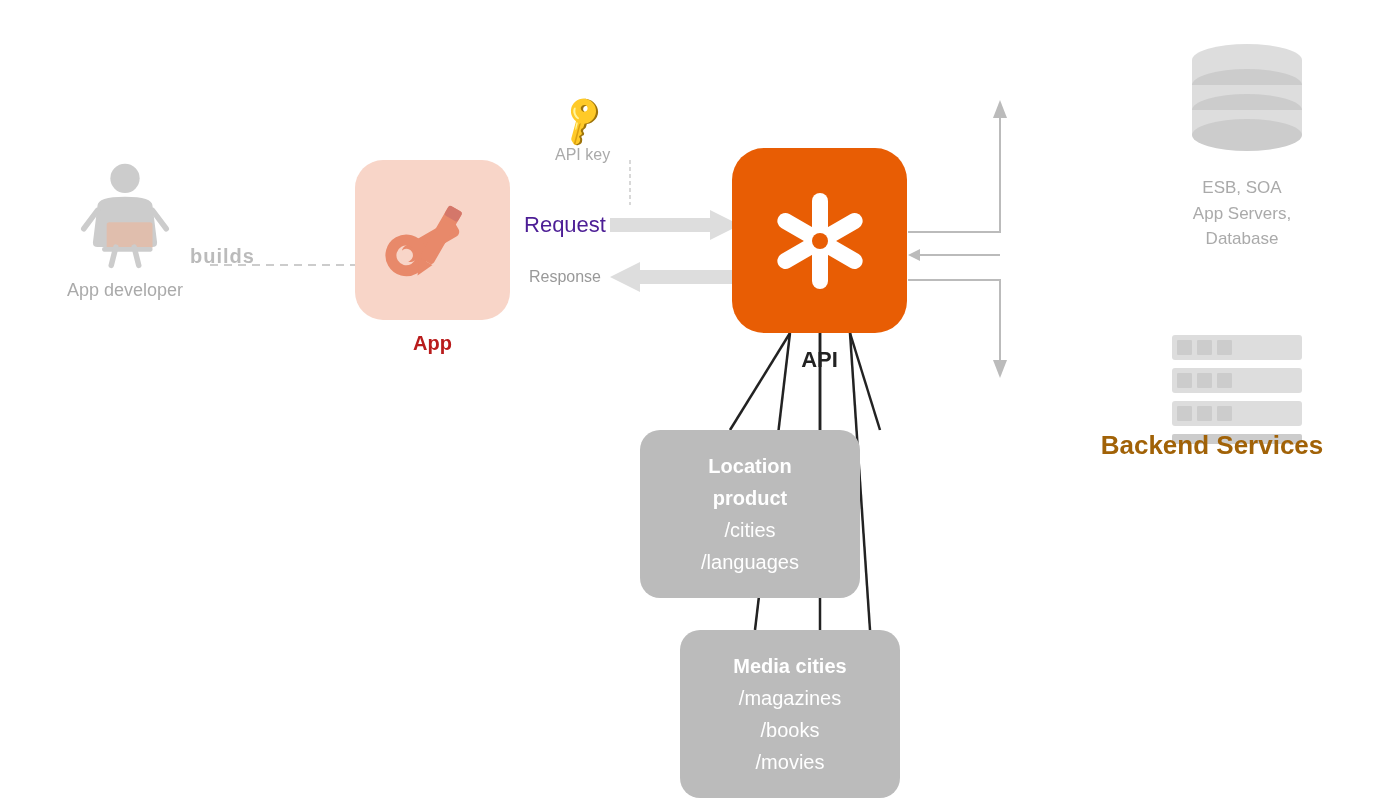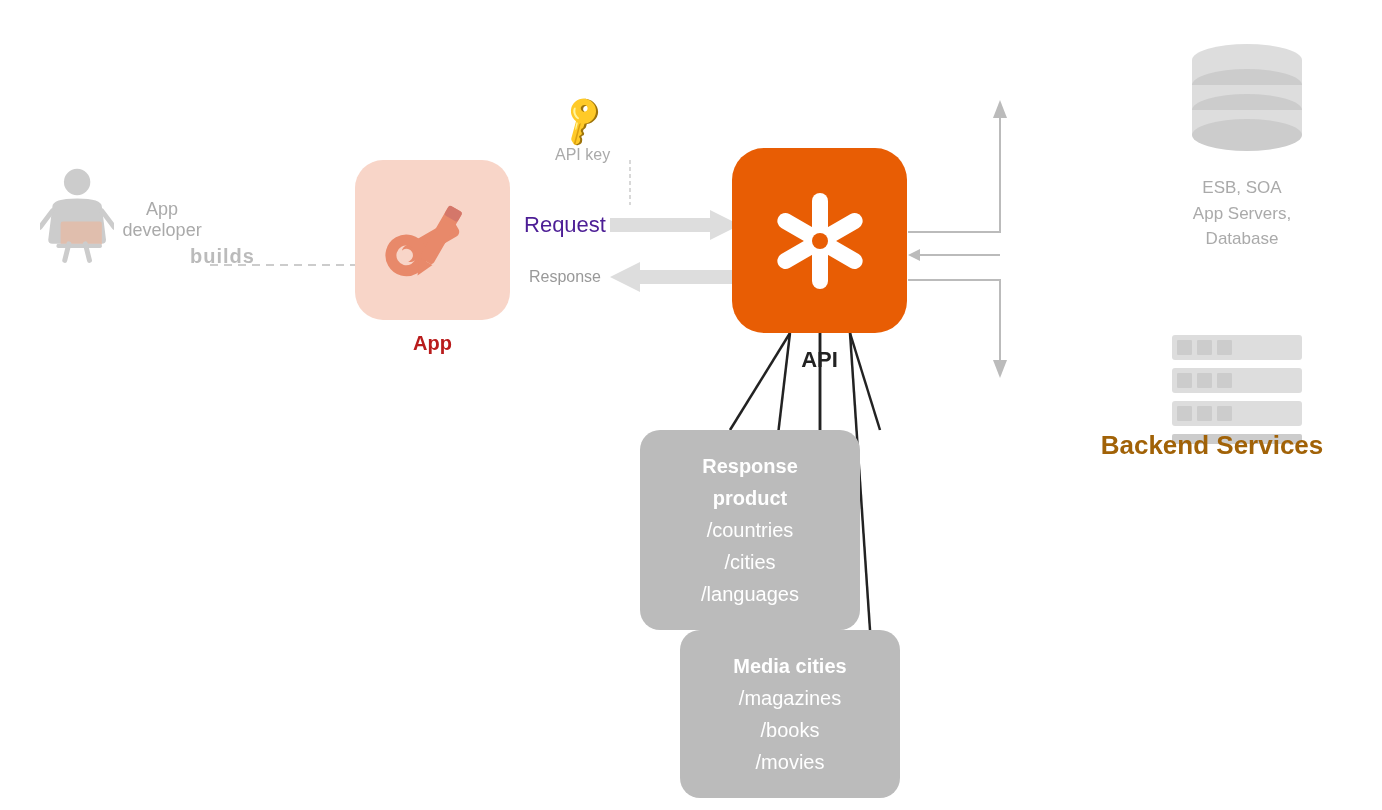--- a/index.html
+++ b/index.html
@@ -17,20 +17,21 @@
       height: 810px;
       position: relative;
     }
 
     
     .app-developer {
       position: absolute;
       left: 40px;
       top: 160px;
       display: flex;
+      flex-direction: column;
       align-items: center;
       width: 170px;
     }
 
     .person-icon {
       width: 90px;
       height: 110px;
       color: #ccc;
     }
 
@@ -324,22 +325,21 @@
       <rect x="15" y="76" width="15" height="15" rx="1" fill="#ccc"></rect>
       <rect x="35" y="76" width="15" height="15" rx="1" fill="#ccc"></rect>
       <rect x="55" y="76" width="15" height="15" rx="1" fill="#ccc"></rect>
       <rect x="10" y="104" width="130" height="10" rx="2" fill="#ccc"></rect>
     </svg>
   </div>
 
   <div class="backend-services-label">Backend Services</div>
 
   <div class="bottom-box bottom-box-left">
-    <div style="font-weight:600;">Response product</div>
-    <div>/countries</div>
+    <div style="font-weight:600;">Location product</div>
     <div>/cities</div>
     <div>/languages</div>
   </div>
 
   <div class="bottom-box bottom-box-right">
     <div style="font-weight:600;">Media cities</div>
     <div>/magazines</div>
     <div>/books</div>
     <div>/movies</div>
   </div>

